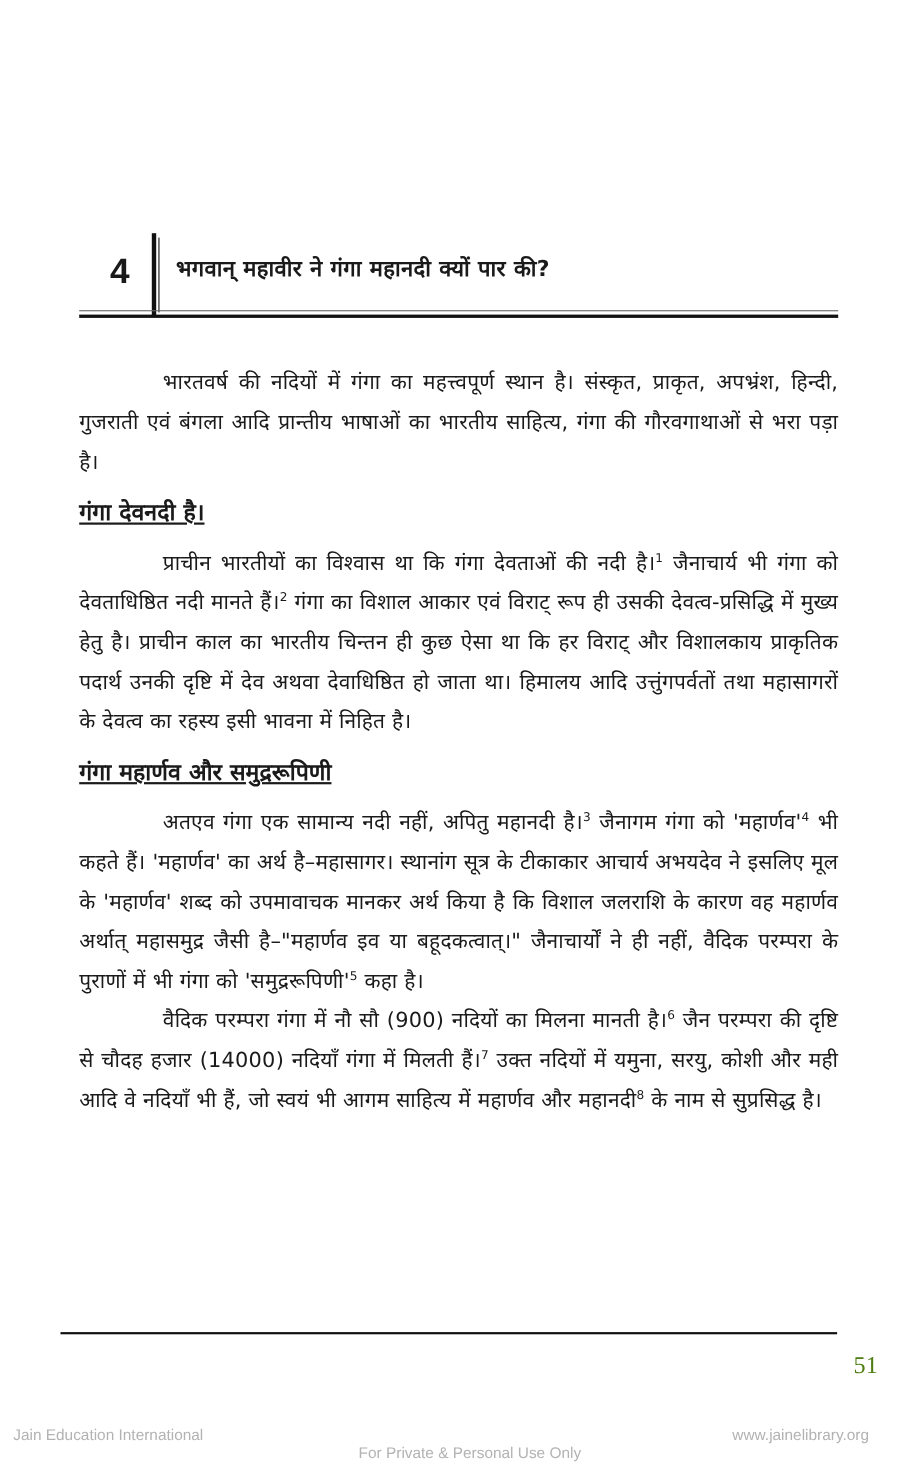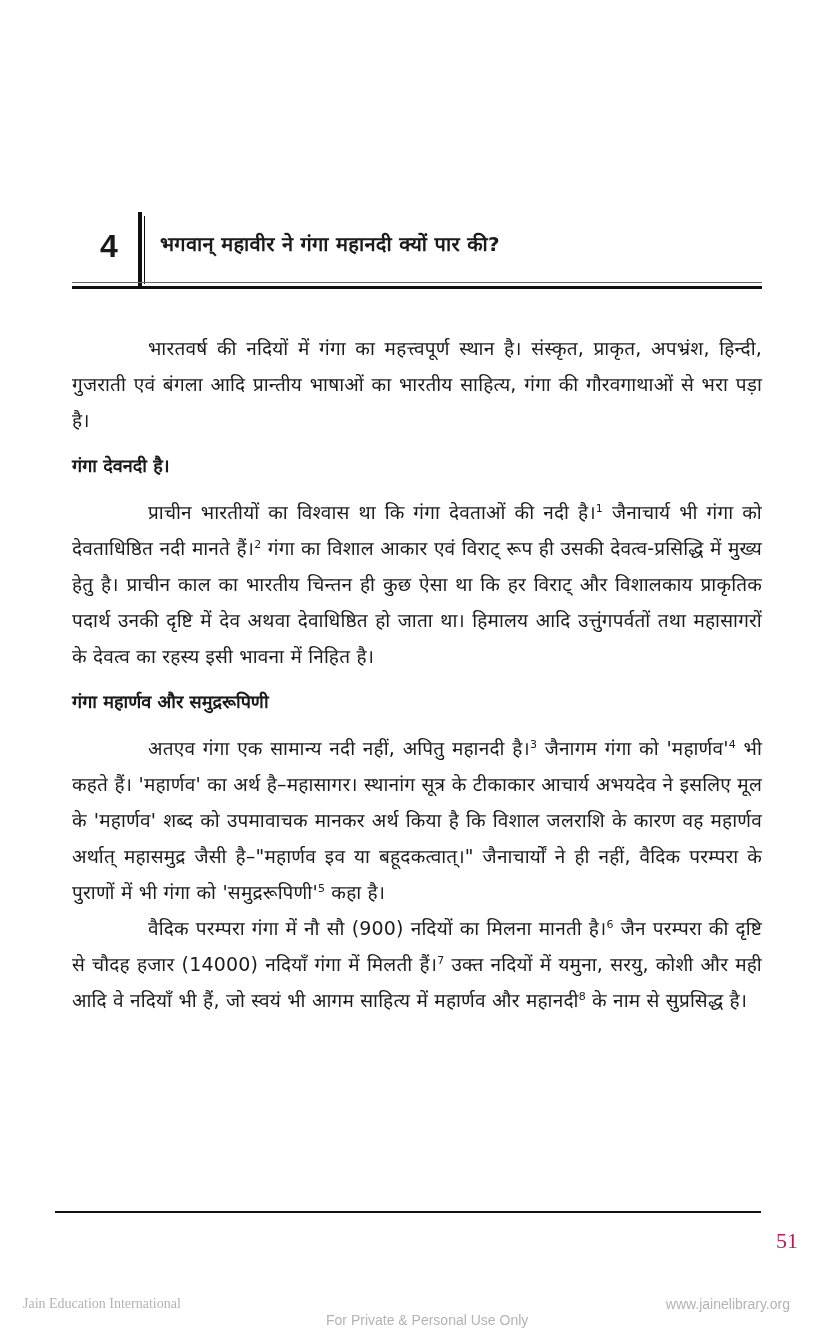--- a/index.html
+++ b/index.html
@@ -88,59 +88,60 @@
     p.para {
       margin: 0;
       font-size: 19px;
       line-height: 36px;
       text-align: justify;
       text-indent: 76px;
       letter-spacing: 0.2px;
     }
     h2.section {
       margin: 10px 0 10px 0;
-      font-size: 18px;
+      font-size: 21px;
       font-weight: bold;
       line-height: 36px;
+      text-decoration: underline;
     }
     sup.fn {
       font-size: 11px;
       vertical-align: super;
       line-height: 0;
     }
     .rule-bottom {
       position: absolute;
       left: 55px;
       top: 1211px;
       width: 706px;
       height: 2px;
       background: #111;
     }
     .page-number {
       position: absolute;
       right: 30px;
       top: 1228px;
       font-family: "Liberation Serif", serif;
       font-size: 22px;
-      color: #be185d;
+      color: #4d7c0f;
     }
     .footer {
       position: absolute;
       top: 1296px;
       left: 0;
       width: 828px;
       font-family: "Liberation Sans", sans-serif;
       font-size: 14px;
       color: #b3b3b3;
     }
     .footer span {
       position: absolute;
       white-space: nowrap;
     }
-    .footer-left { left: 23px; font-family: Liberation Serif, serif; }
+    .footer-left { left: 12px; }
     .footer-center { left: 326px; margin-top: 16px; }
     .footer-right { right: 38px; }
   </style>
 </head>
 <body>
 
 <div class="page">
 
   <div class="chapter-header">
     <span class="chapter-number">4</span>

